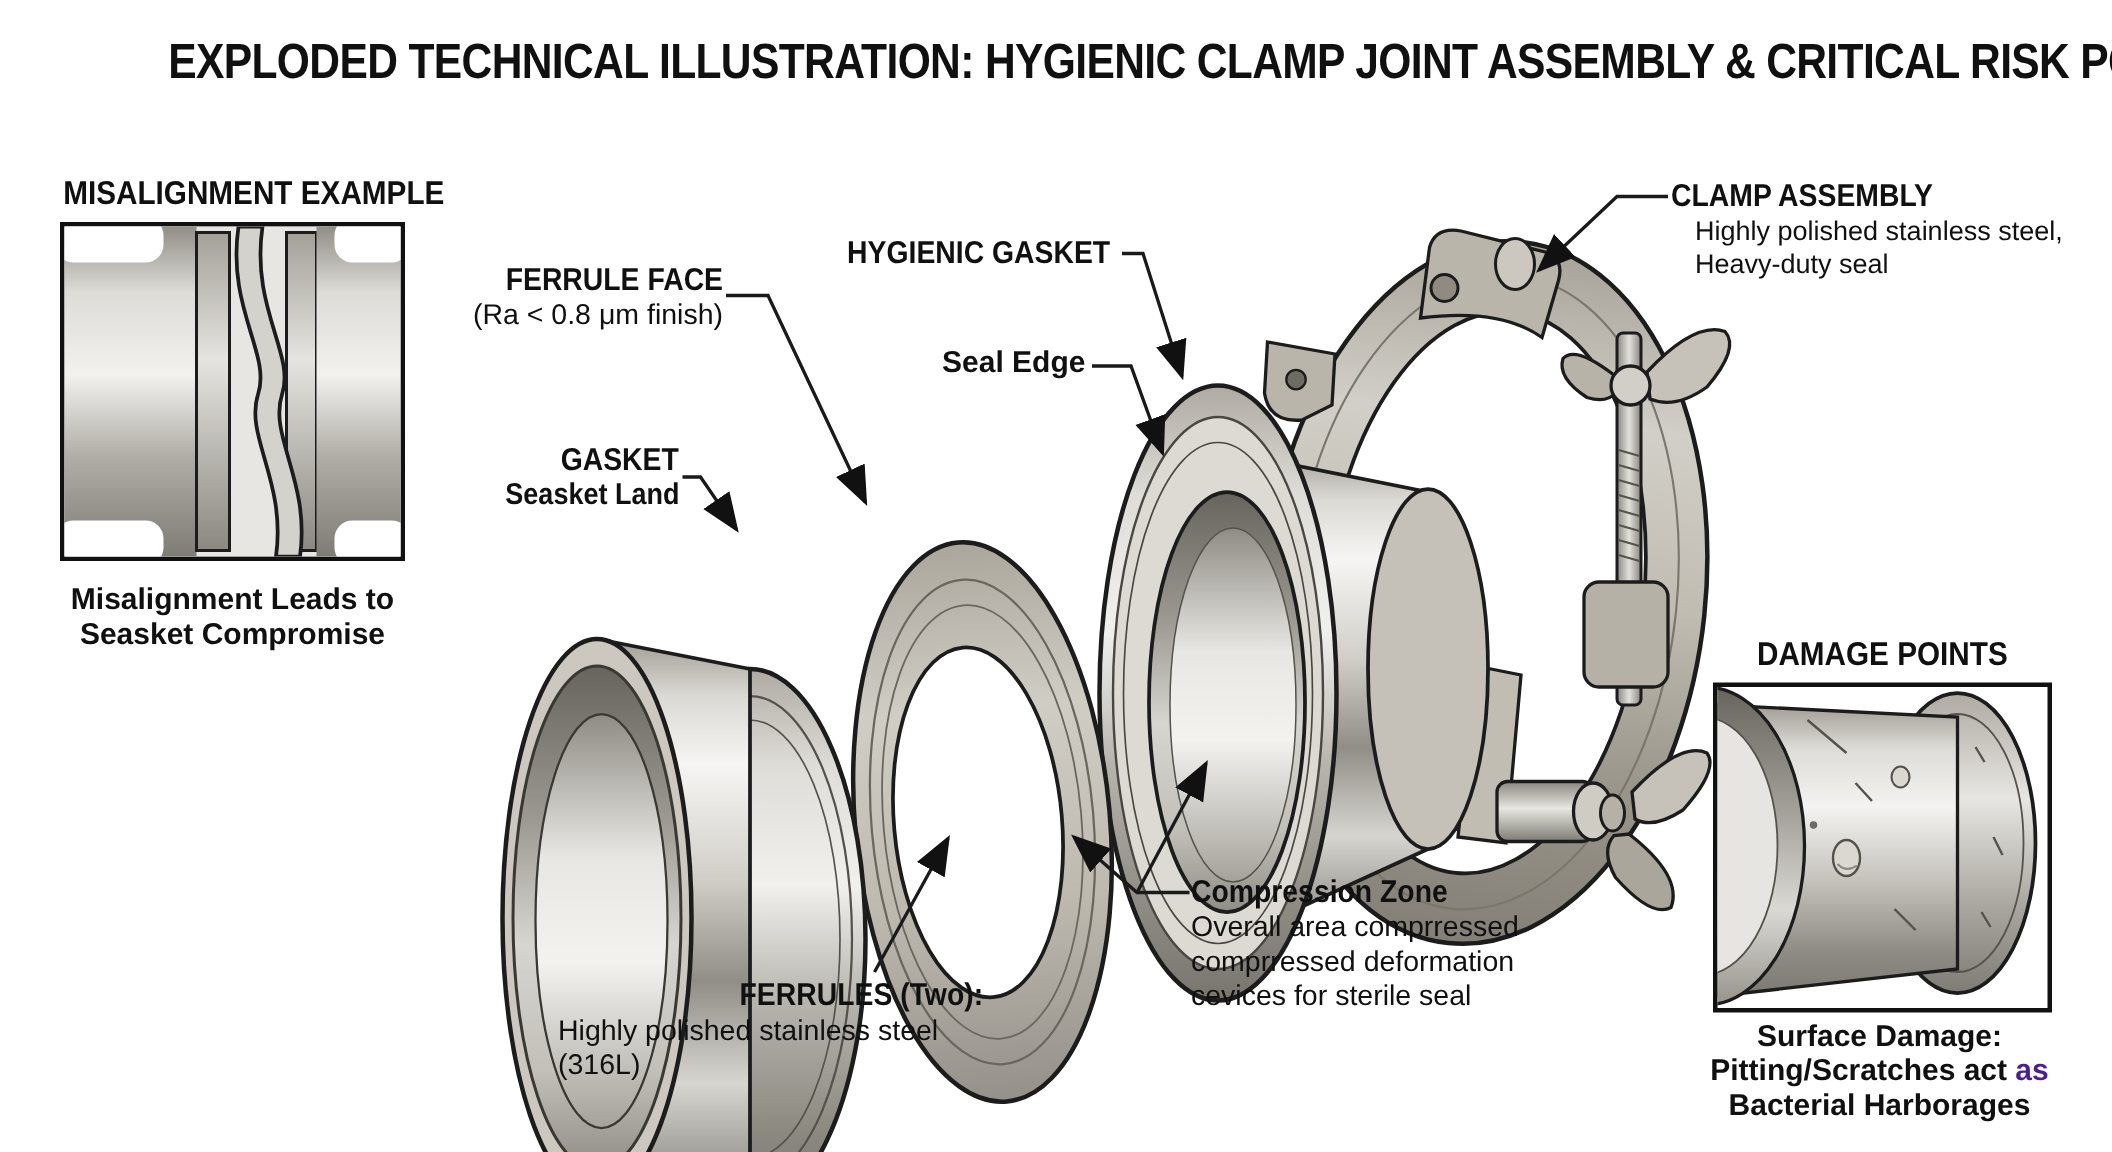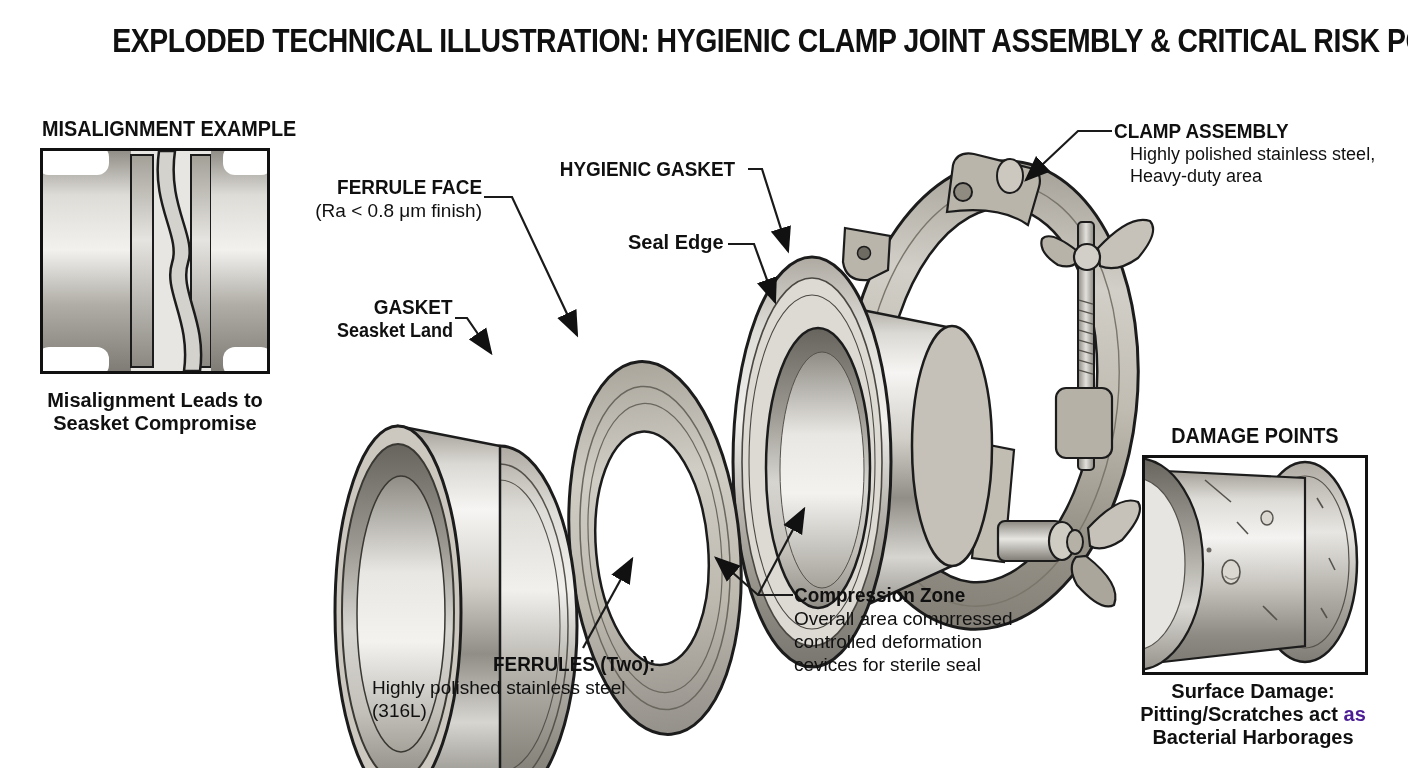--- a/index.html
+++ b/index.html
@@ -285,38 +285,38 @@
 <div class="abs" style="left:250px;top:174px;width:232px;text-align:right;">
   <div class="h-label"><span class="cond-r">FERRULE FACE</span></div>
   <div class="s-label">(Ra &lt; 0.8 μm finish)</div>
 </div>
 
 <div class="abs" style="left:280px;top:294px;width:173px;text-align:right;">
   <div class="h-label"><span class="cond-r">GASKET</span></div>
   <div class="b-label"><span class="cond-r">Seasket Land</span></div>
 </div>
 
-<div class="abs" style="left:550px;top:156px;width:205px;">
+<div class="abs" style="left:550px;top:156px;width:205px;text-align:center;">
   <div class="h-label"><span class="cond-c">HYGIENIC GASKET</span></div>
 </div>
 
 <div class="abs b-label" style="left:628px;top:231px;width:100px;">
   <span>Seal Edge</span>
 </div>
 
 <div class="abs" style="left:1114px;top:118px;width:290px;">
   <div class="h-label"><span class="cond-l">CLAMP ASSEMBLY</span></div>
   <div class="s-label-sm">Highly polished stainless steel,</div>
-  <div class="s-label-sm">Heavy-duty area</div>
+  <div class="s-label-sm">Heavy-duty seal</div>
 </div>
 
 <div class="abs" style="left:372px;top:651px;width:292px;">
   <div class="h-label" style="text-align:right;"><span class="cond-c">FERRULES (Two):</span></div>
   <div class="s-label">Highly polished stainless steel</div>
   <div class="s-label">(316L)</div>
 </div>
 
 <div class="abs" style="left:794px;top:582px;width:252px;">
   <div class="h-label"><span class="cond-l">Compression Zone</span></div>
   <div class="s-label">Overall area comprressed</div>
-  <div class="s-label">controlled deformation</div>
+  <div class="s-label">comprressed deformation</div>
   <div class="s-label">cevices for sterile seal</div>
 </div>
 
 </body></html>

